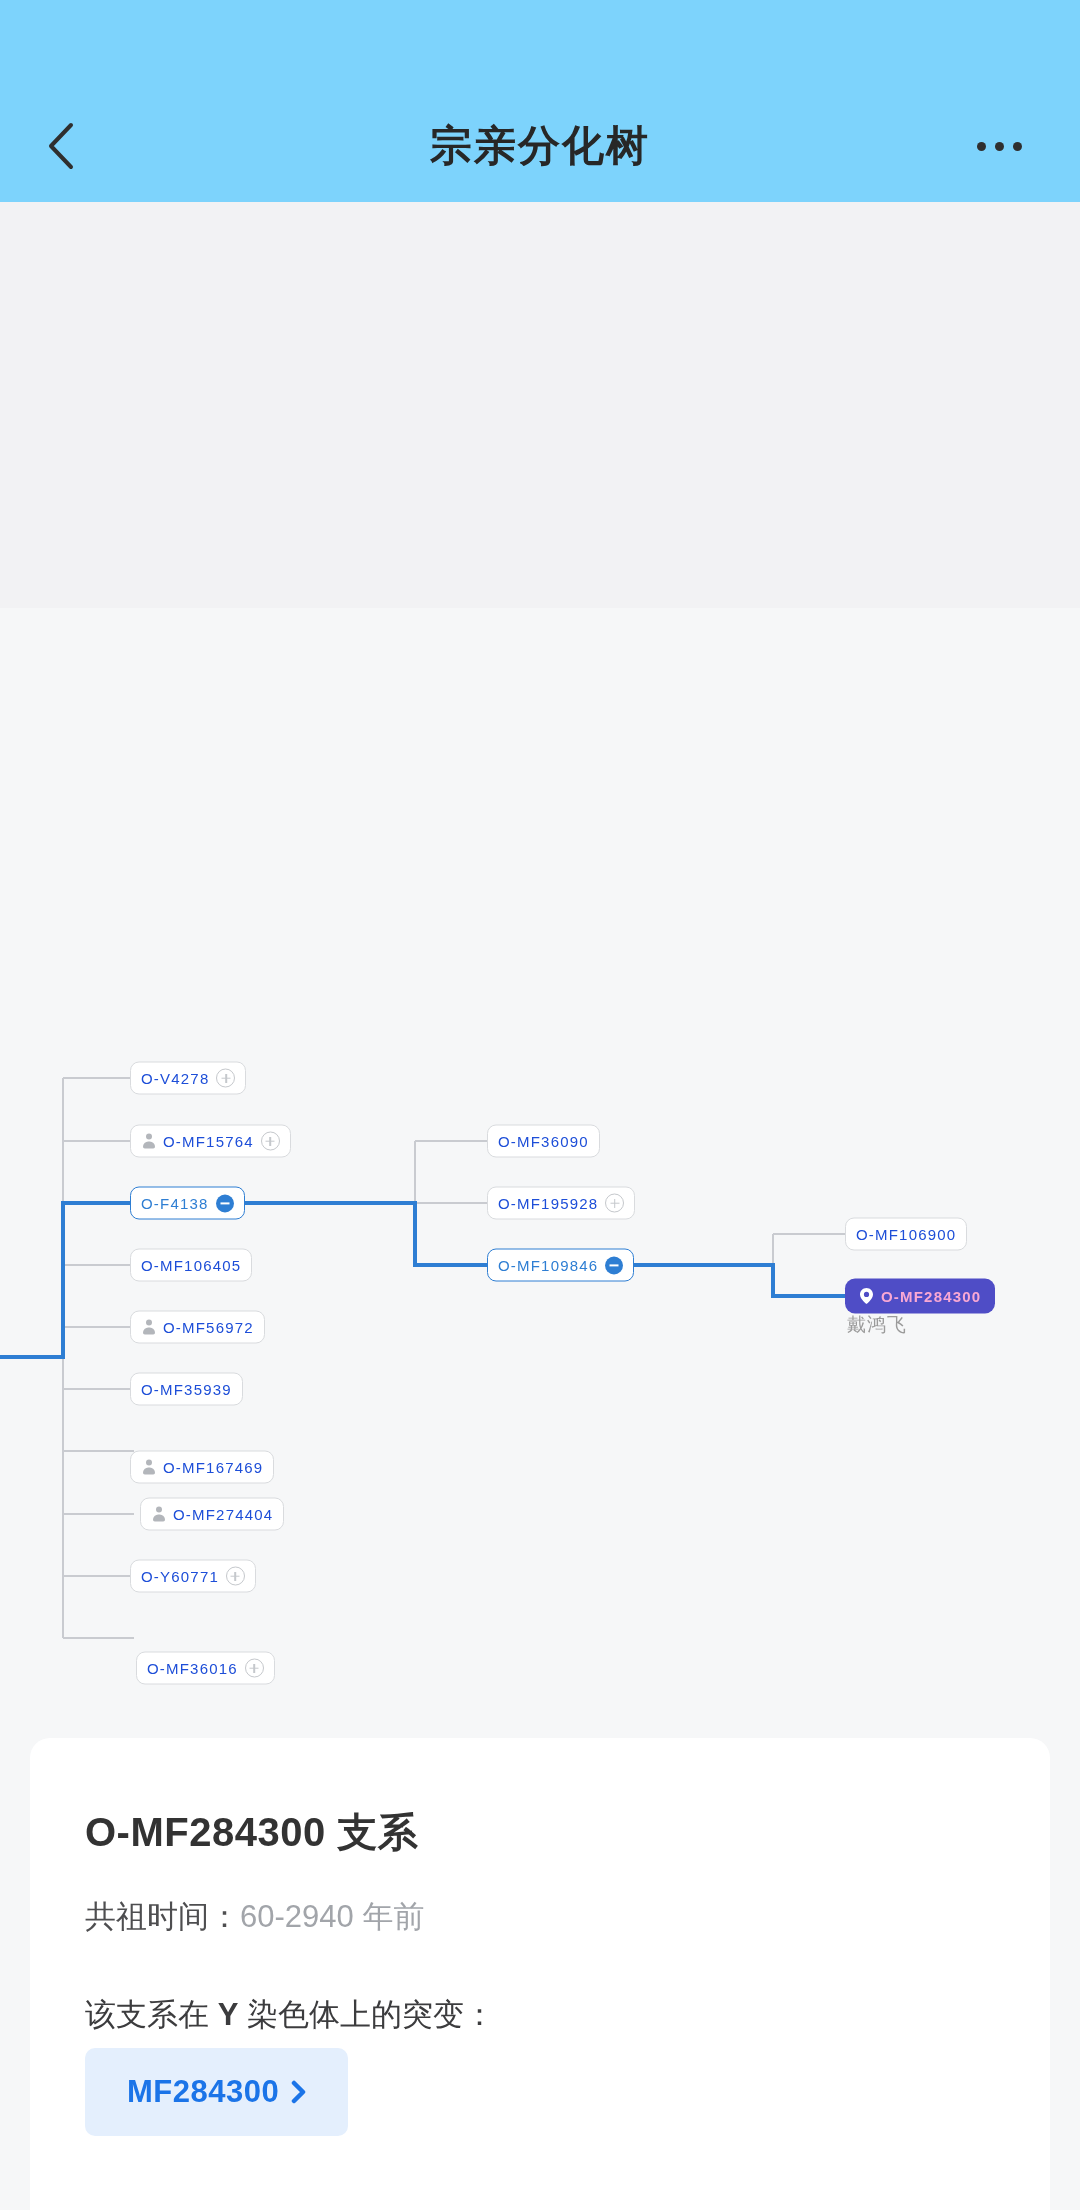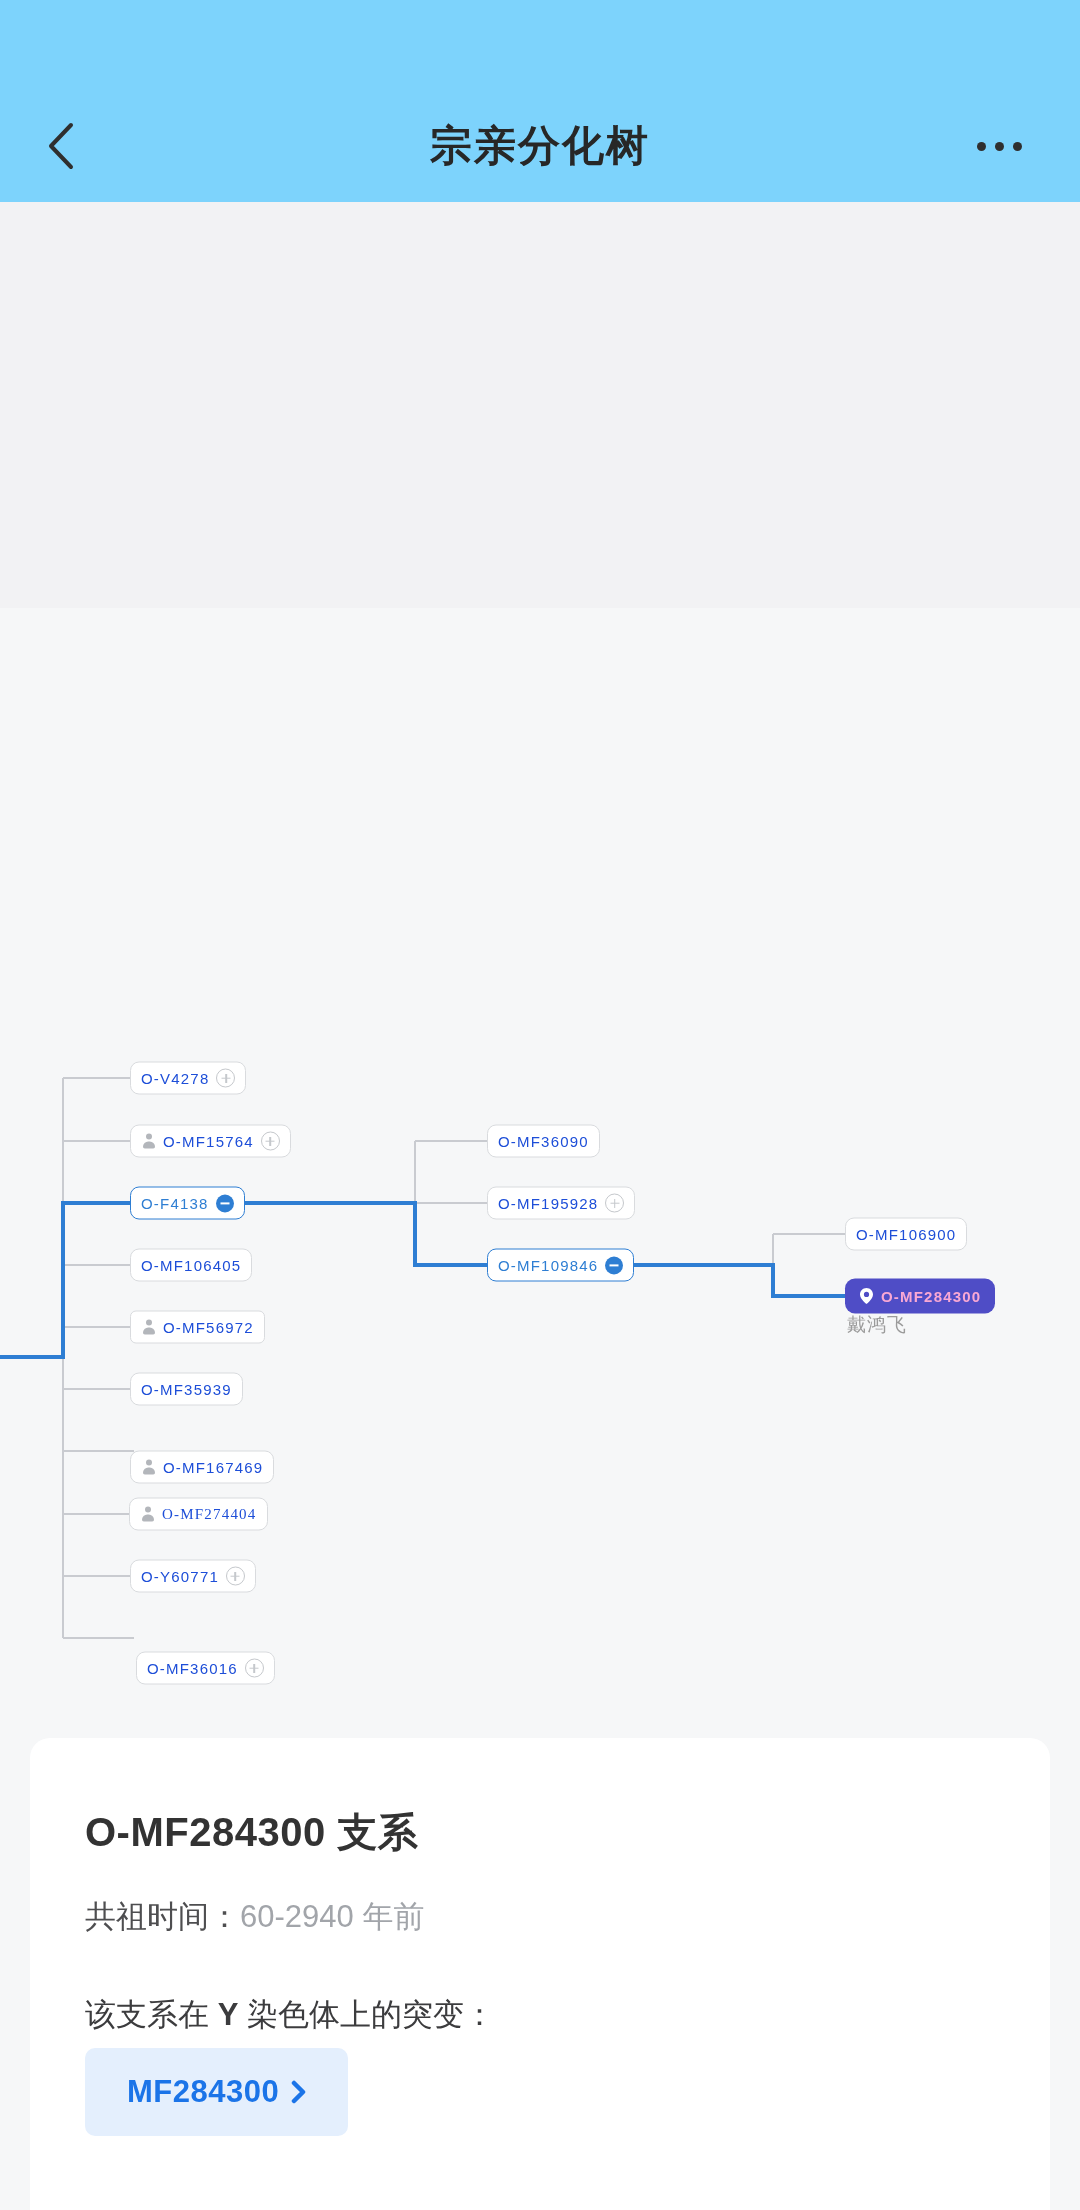--- a/index.html
+++ b/index.html
@@ -99,32 +99,32 @@
         <span>O-MF15764</span>
         <span class="icon-plus"></span>
       </div>
       <div class="node active" style="left: 130px; top: 1203px;">
         <span>O-F4138</span>
         <span class="icon-minus"></span>
       </div>
       <div class="node" style="left: 130px; top: 1265px;">
         <span>O-MF106405</span>
       </div>
-      <div class="node" style="left: 130px; top: 1327px; border-radius: 6px;">
+      <div class="node" style="left: 130px; top: 1327px;">
         <span class="icon-person"></span>
         <span>O-MF56972</span>
       </div>
       <div class="node" style="left: 130px; top: 1389px;">
         <span>O-MF35939</span>
       </div>
       <div class="node" style="left: 130px; top: 1451px; margin-top: 16px;">
         <span class="icon-person"></span>
         <span>O-MF167469</span>
       </div>
-      <div class="node" style="left: 129px; top: 1514px; font-family: Liberation Serif, serif;">
+      <div class="node" style="left: 140px; top: 1514px;">
         <span class="icon-person"></span>
         <span>O-MF274404</span>
       </div>
       <div class="node" style="left: 130px; top: 1576px;">
         <span>O-Y60771</span>
         <span class="icon-plus"></span>
       </div>
       <div class="node" style="left: 136px; top: 1638px; margin-top: 30px;">
         <span>O-MF36016</span>
         <span class="icon-plus"></span>

